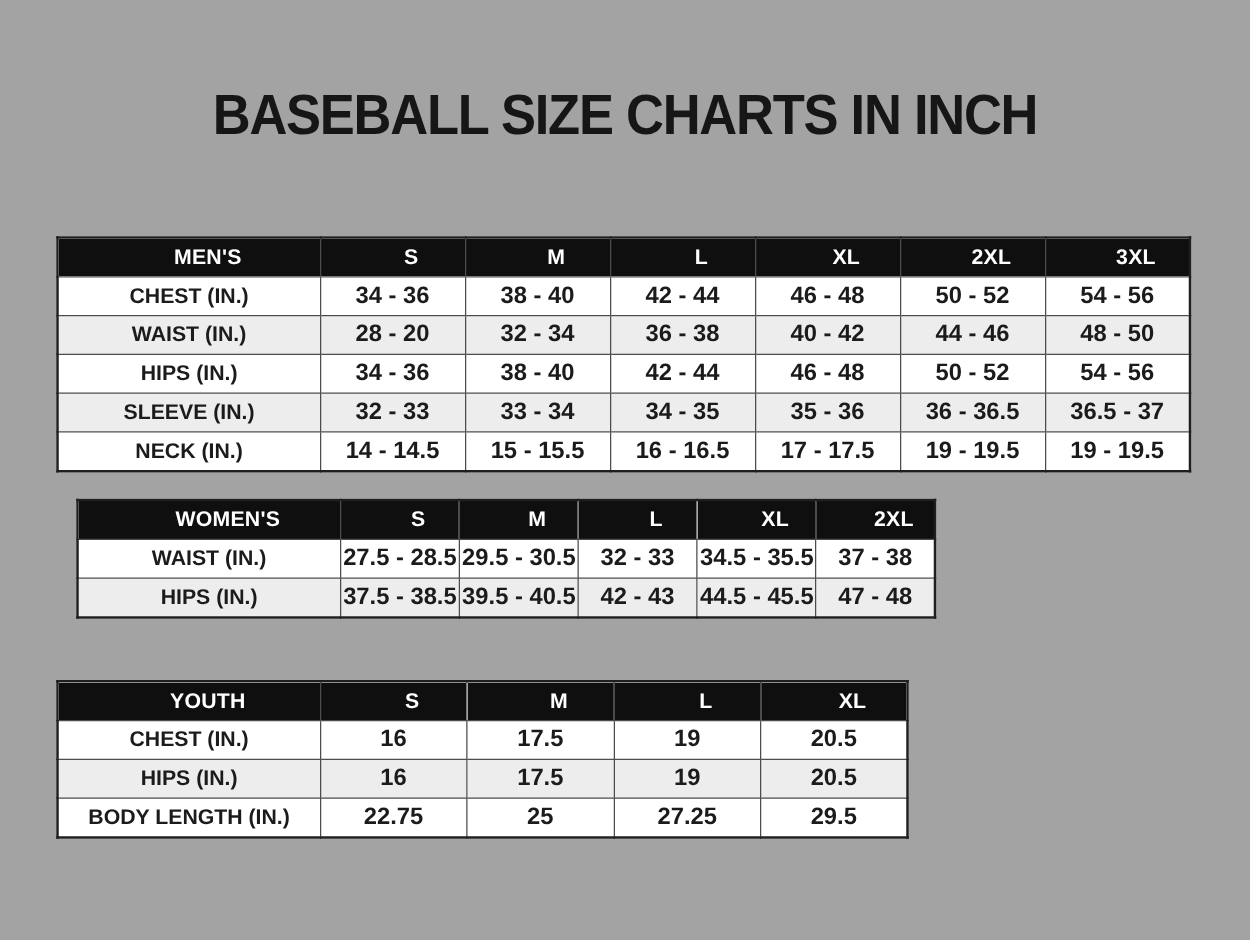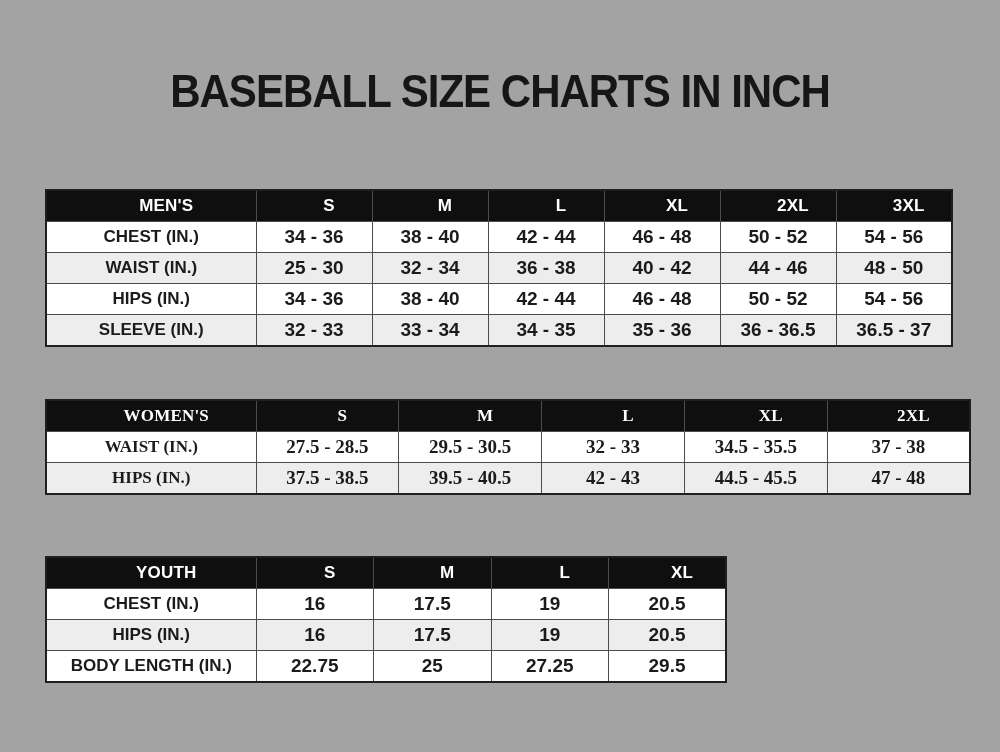--- a/index.html
+++ b/index.html
@@ -63,22 +63,22 @@
     font-size: 17px;
     text-align: center;
   }
   .size-table tbody tr:nth-child(even) td {
     background: #ededed;
   }
   .size-table tbody tr:nth-child(odd) td {
     background: #ffffff;
   }
   table.mens   { left: 45px; top: 189px; width: 908px; }
-  table.womens { left: 45px; top: 399px; width: 926px; font-family: Liberation Serif, serif; }
-  table.youth  { left: 45px; top: 556px; width: 682px; }
+  table.womens { left: 61px; top: 399px; width: 688px; }
+  table.youth  { left: 45px; top: 544px; width: 682px; }
 </style>
 </head>
 <body>
 
 <div class="page">
   <h1 class="title">BASEBALL SIZE CHARTS IN INCH</h1>
 
   <table class="size-table mens">
       <colgroup>
         <col class="label-col">
@@ -105,21 +105,21 @@
           <td class="row-label">CHEST (IN.)</td>
           <td>34 - 36</td>
           <td>38 - 40</td>
           <td>42 - 44</td>
           <td>46 - 48</td>
           <td>50 - 52</td>
           <td>54 - 56</td>
         </tr>
         <tr>
           <td class="row-label">WAIST (IN.)</td>
-          <td>25 - 30</td>
+          <td>28 - 20</td>
           <td>32 - 34</td>
           <td>36 - 38</td>
           <td>40 - 42</td>
           <td>44 - 46</td>
           <td>48 - 50</td>
         </tr>
         <tr>
           <td class="row-label">HIPS (IN.)</td>
           <td>34 - 36</td>
           <td>38 - 40</td>
@@ -130,20 +130,29 @@
         </tr>
         <tr>
           <td class="row-label">SLEEVE (IN.)</td>
           <td>32 - 33</td>
           <td>33 - 34</td>
           <td>34 - 35</td>
           <td>35 - 36</td>
           <td>36 - 36.5</td>
           <td>36.5 - 37</td>
         </tr>
+        <tr>
+          <td class="row-label">NECK (IN.)</td>
+          <td>14 - 14.5</td>
+          <td>15 - 15.5</td>
+          <td>16 - 16.5</td>
+          <td>17 - 17.5</td>
+          <td>19 - 19.5</td>
+          <td>19 - 19.5</td>
+        </tr>
       </tbody>
     </table>
 
   <table class="size-table womens">
       <colgroup>
         <col class="label-col">
         <col>
         <col>
         <col>
         <col>

